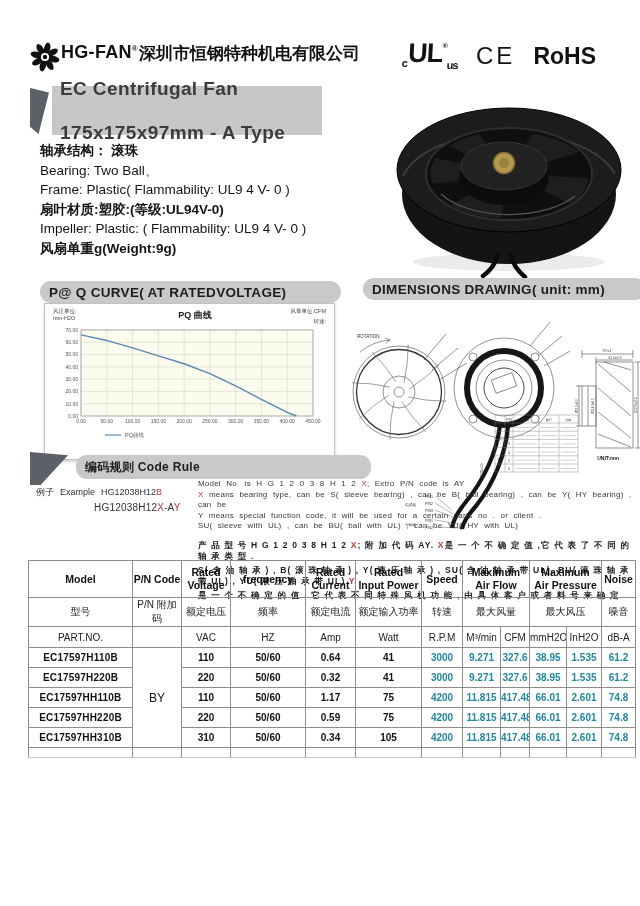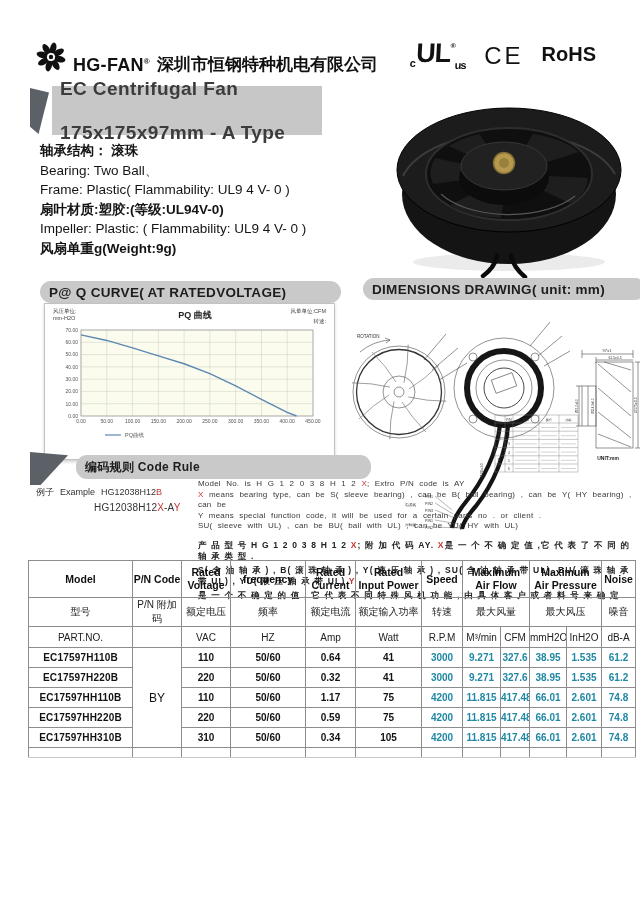--- a/index.html
+++ b/index.html
@@ -1,31 +1,31 @@
 <!DOCTYPE html>
 <html><head>
 <meta charset="utf-8">
 <title>EC Centrifugal Fan Datasheet</title>
 <style>
   html,body{margin:0;padding:0;background:#fff;}
   body{width:640px;height:906px;font-family:"Liberation Sans","DejaVu Sans",sans-serif;color:#111;}
   #page{position:relative;width:640px;height:906px;background:#fff;overflow:hidden;}
 
   
-  .header{position:absolute;left:36px;top:42px;display:flex;align-items:flex-end;gap:7px;}
+  .header{position:absolute;left:30px;top:42px;display:flex;align-items:flex-start;gap:1px;}
   .brand{font-size:18px;font-weight:800;letter-spacing:.3px;color:#111;}
   .brand sup{font-size:8px;}
   .company{font-size:17px;font-weight:700;color:#111;}
   .certs{position:absolute;right:44px;top:40px;display:flex;align-items:flex-start;gap:18px;}
   .ul-mark{font-size:27px;font-weight:900;line-height:1;letter-spacing:-1px;position:relative;transform:skewX(-3deg);}
   .ul-c{font-size:11px;font-weight:700;vertical-align:-5px;margin-right:1px;}
   .ul-us{font-size:11px;font-weight:700;vertical-align:-7px;margin-left:1px;}
   .ul-reg{font-size:7px;vertical-align:14px;}
   .ce{font-size:24px;font-weight:500;letter-spacing:3px;margin-top:2px;}
-  .rohs{font-size:20px;font-weight:600;margin-top:3px;}
+  .rohs{font-size:23px;font-weight:600;margin-top:3px;}
 
   
   .title-tri{position:absolute;left:30px;top:88px;width:19px;height:46px;background:#5c6167;
              clip-path:polygon(0 0,100% 10%,45% 100%,0 84%);}
   .title-banner{position:absolute;left:52px;top:86px;width:262px;height:49px;background:#c7c7c7;
                 display:flex;flex-direction:column;justify-content:center;padding-left:8px;gap:20px;}
   .title-line{font-size:19px;font-weight:700;color:#3c3c3c;line-height:24px;letter-spacing:.4px;}
 
   
   .specs{position:absolute;left:40px;top:141px;}

